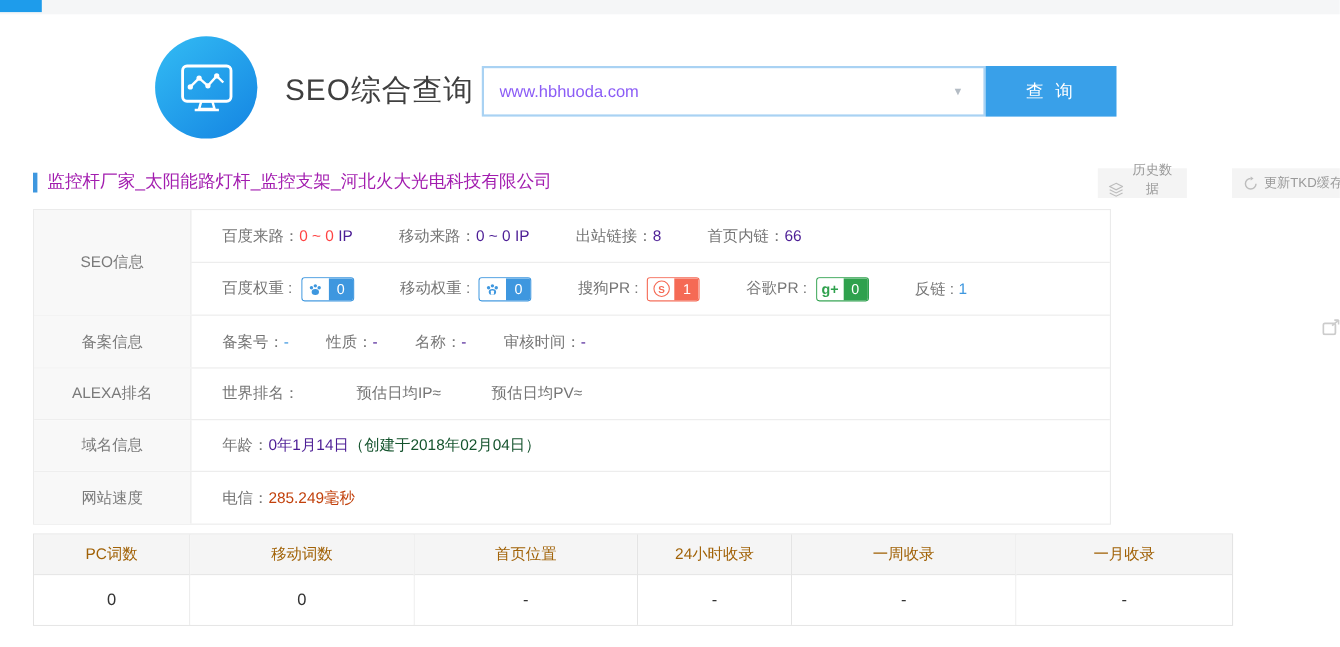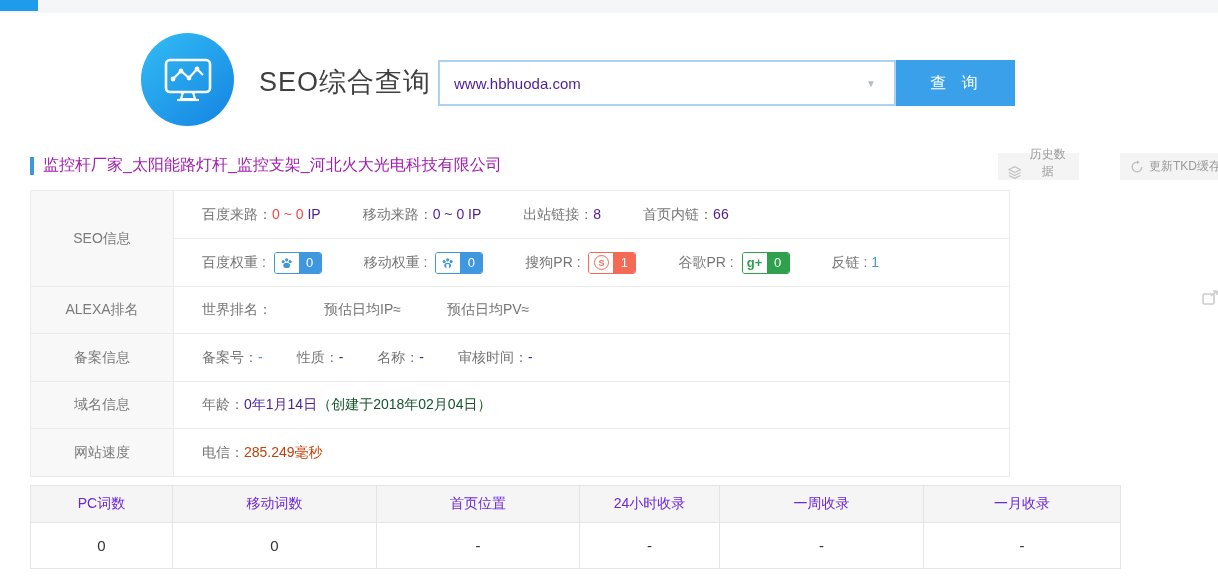--- a/index.html
+++ b/index.html
@@ -13,26 +13,26 @@
   .topbar-accent{position:absolute;left:0;top:0;width:38px;height:11px;background:#1e9ceb;}
 
   
   .logo{position:absolute;left:141px;top:33px;width:93px;height:93px;border-radius:50%;
     background:linear-gradient(140deg,#33bcf4 0%,#1484e2 100%);
     display:flex;align-items:center;justify-content:center;}
   .app-title{position:absolute;left:259px;top:64px;font-size:27px;color:#3f3f3f;letter-spacing:1px;}
 
   .search-wrap{position:absolute;left:438px;top:60px;height:46px;display:flex;}
   .search-input{width:458px;height:46px;box-sizing:border-box;border:2px solid #a9d2f3;
-    padding:0 34px 0 14px;font-size:15px;color:#4c1d95;outline:none;
+    padding:0 34px 0 14px;font-size:15px;color:#8b5cf6;outline:none;
     font-family:"Liberation Sans","DejaVu Sans",sans-serif;}
   .search-caret{position:absolute;left:428px;top:18px;font-size:10px;color:#b4bcc4;cursor:pointer;}
   .search-btn{width:119px;height:46px;border:none;background:#39a0e9;color:#fff;
     font-size:16px;letter-spacing:3px;cursor:pointer;
-    font-family:Liberation Mono, monospace;}
+    font-family:Liberation Sans, sans-serif;}
 
   
   .ptitle{position:absolute;left:30px;top:155px;display:flex;align-items:center;}
   .ptitle-bar{width:4px;height:18px;background:#3e97df;margin-right:9px;}
   .ptitle-text{font-size:16px;color:#a21caf;}
   .tool-btn{position:absolute;top:153px;height:27px;background:#f4f4f4;border:none;
     color:#9a9a9a;font-size:12px;display:flex;align-items:center;gap:5px;
     padding:0 10px;cursor:pointer;font-family:"Liberation Sans","DejaVu Sans",sans-serif;}
   .btn-history{left:998px;width:81px;box-sizing:border-box;align-items:flex-end;}
   .btn-refresh{left:1120px;width:118px;box-sizing:border-box;}
@@ -68,21 +68,21 @@
     color:#f56a55;font-size:9px;font-weight:bold;display:flex;align-items:center;justify-content:center;}
   .gplus{color:#2fa14d;font-size:13px;font-weight:bold;}
 
   
   .float-widget{position:absolute;left:1202px;top:290px;width:16px;height:15px;cursor:pointer;}
 
   
   .stats{position:absolute;left:30px;top:485px;display:flex;border:1px solid #e4e4e4;}
   .stat-col{border-right:1px solid #e4e4e4;}
   .stat-col:last-child{border-right:none;}
-  .stat-h{height:36px;background:#f5f5f5;border-bottom:1px solid #e4e4e4;color:#6d28d9;
+  .stat-h{height:36px;background:#f5f5f5;border-bottom:1px solid #e4e4e4;color:#a16207;
     font-size:14px;display:flex;align-items:center;justify-content:center;}
   .stat-v{height:45px;background:#fff;color:#333;font-size:15px;
     display:flex;align-items:center;justify-content:center;}
 </style>
 </head>
 <body>
 
 <div class="topbar">
   <div class="topbar-accent"></div>
 </div>
@@ -195,44 +195,44 @@
           </span>
         </span>
         <span class="item">
           <span class="lab">反链 :</span>
           <span class="blue-link">1</span>
         </span>
       </div>
     </div>
   </div>
 
+  <div class="irow" style="height:47px">
+    <div class="ilabel">备案信息</div>
+    <div class="icontent">
+      <span class="item" style="margin-right:34px">
+        <span class="lab">备案号：</span><span class="blue-link">-</span>
+      </span>
+      <span class="item" style="margin-right:34px">
+        <span class="lab">性质：</span><span class="val">-</span>
+      </span>
+      <span class="item" style="margin-right:34px">
+        <span class="lab">名称：</span><span class="val">-</span>
+      </span>
+      <span class="item">
+        <span class="lab">审核时间：</span><span class="val">-</span>
+      </span>
+    </div>
+  </div>
+
   <div class="irow" style="height:46px">
     <div class="ilabel">ALEXA排名</div>
     <div class="icontent">
       <span class="item lab" style="margin-right:52px">世界排名：</span>
       <span class="item lab" style="margin-right:46px">预估日均IP≈</span>
       <span class="item lab">预估日均PV≈</span>
-    </div>
-  </div>
-
-  <div class="irow" style="height:47px">
-    <div class="ilabel">备案信息</div>
-    <div class="icontent">
-      <span class="item" style="margin-right:34px">
-        <span class="lab">备案号：</span><span class="blue-link">-</span>
-      </span>
-      <span class="item" style="margin-right:34px">
-        <span class="lab">性质：</span><span class="val">-</span>
-      </span>
-      <span class="item" style="margin-right:34px">
-        <span class="lab">名称：</span><span class="val">-</span>
-      </span>
-      <span class="item">
-        <span class="lab">审核时间：</span><span class="val">-</span>
-      </span>
     </div>
   </div>
 
   <div class="irow" style="height:46px">
     <div class="ilabel">域名信息</div>
     <div class="icontent">
       <span class="lab">年龄：</span>
       <span class="val">0年1月14日</span>
       <span class="note">（创建于2018年02月04日）</span>
     </div>

